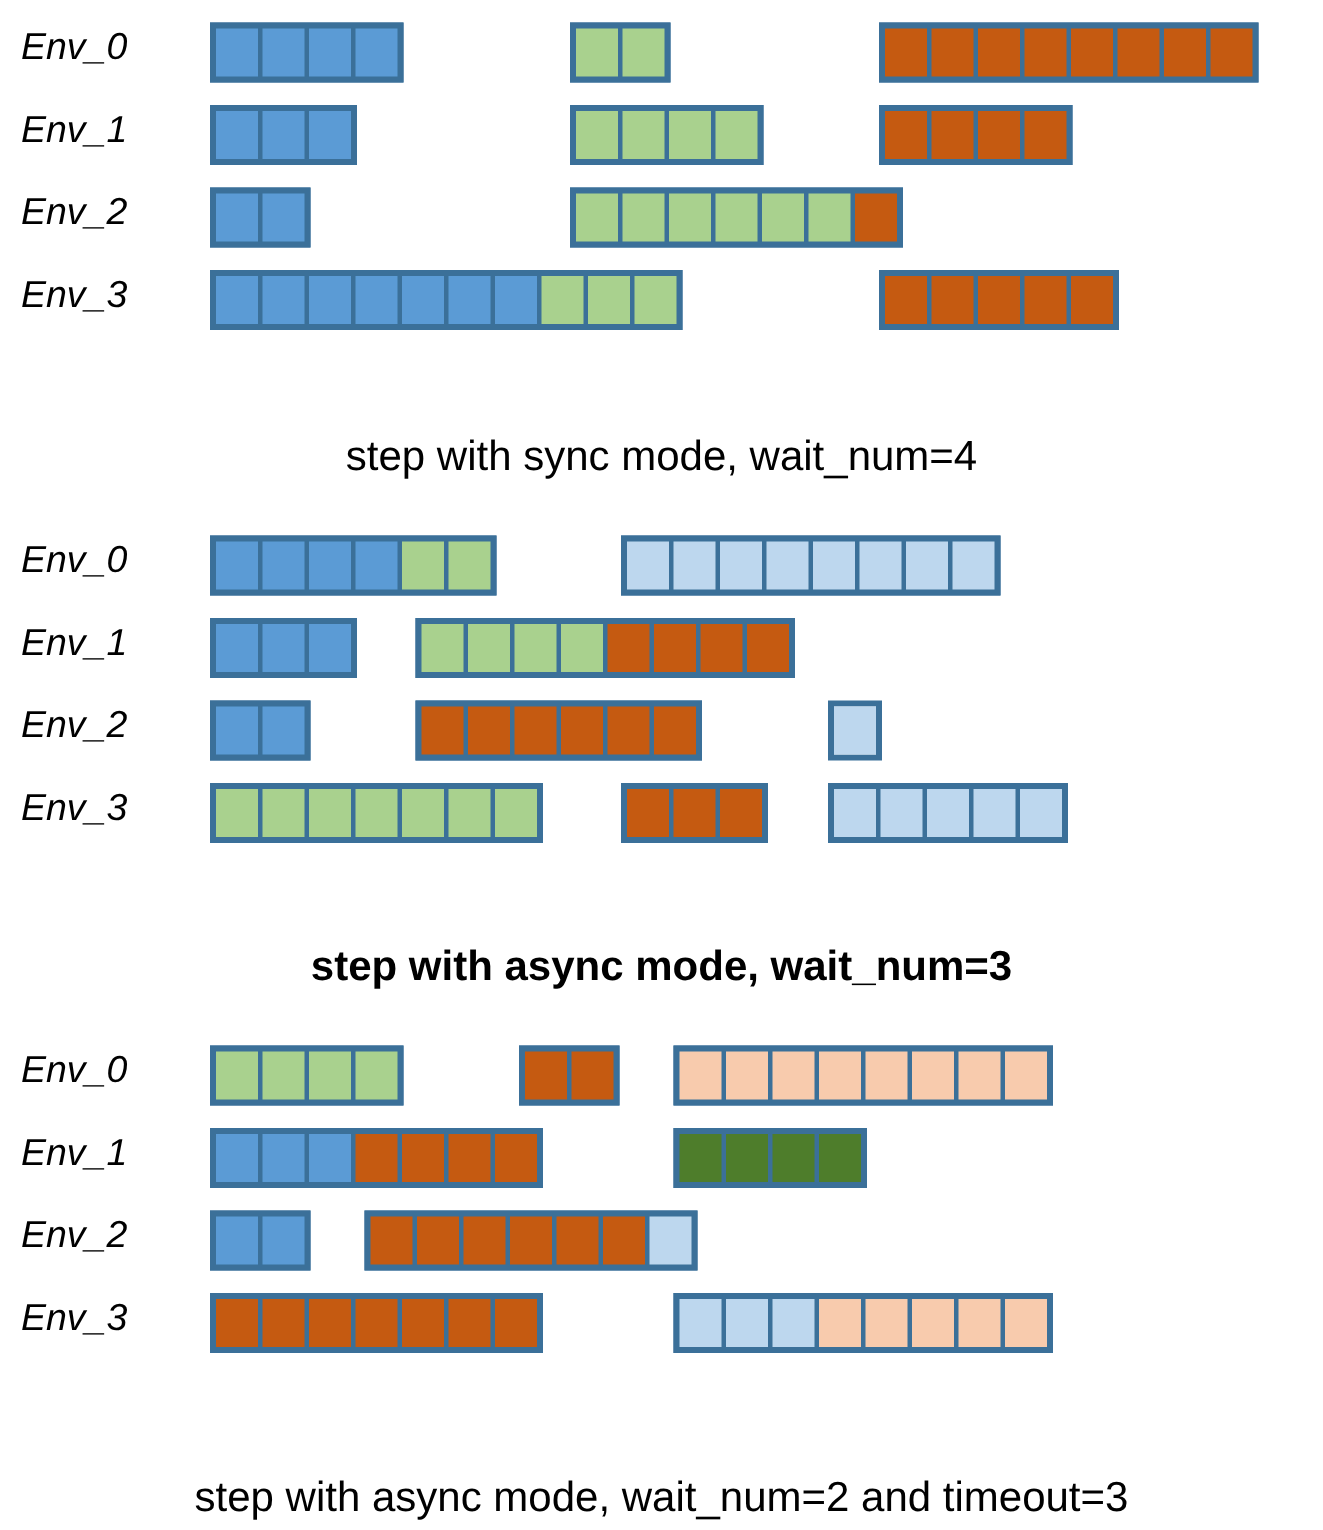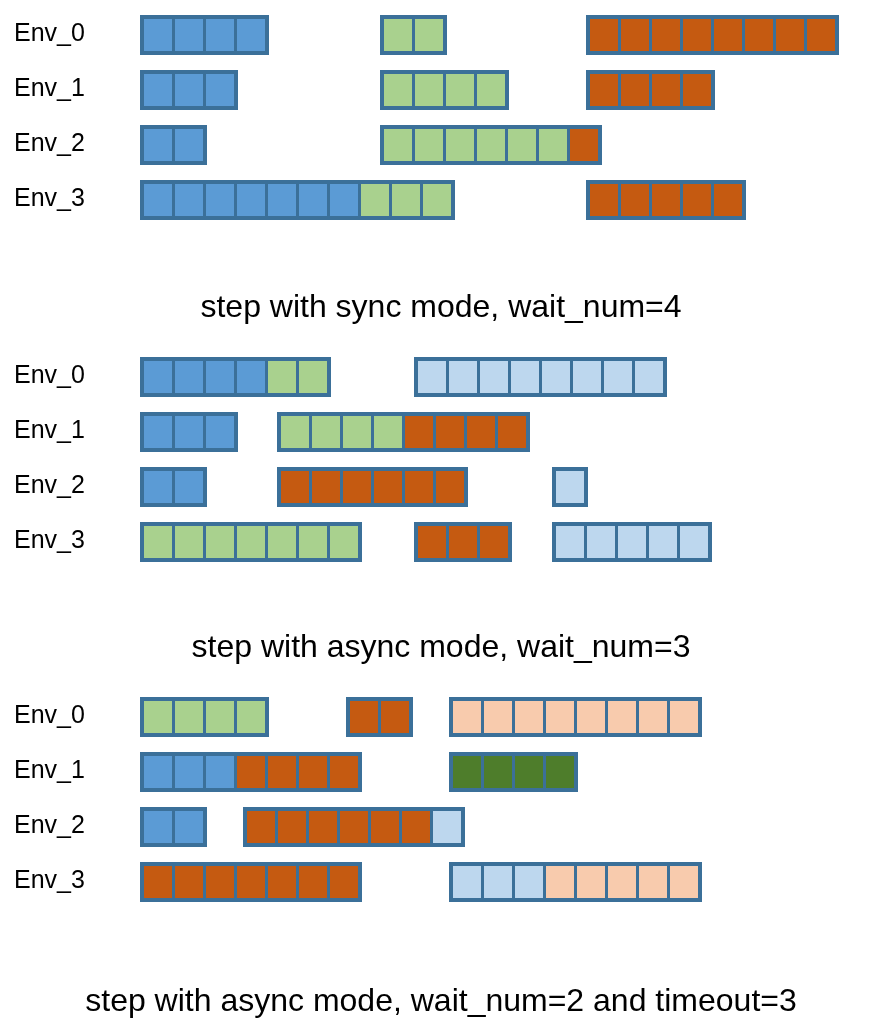--- a/index.html
+++ b/index.html
@@ -4,21 +4,21 @@
 <style>
   html,body{margin:0;padding:0;}
   body{
     width:882px;height:1020px;
     background:#ffffff;
     font-family:"Liberation Sans", sans-serif;
     position:relative;
     overflow:hidden;
   }
   .panel{position:absolute;left:0;width:882px;}
-  .row{position:relative;height:44px;margin:0;}
+  .row{position:relative;height:44px;margin:0;font-style:italic;}
   .row-label{
     position:absolute;
     left:14px;
     top:50%;
     transform:translateY(-50%);
     font-size:25px;
     color:#000000;
     letter-spacing:0px;
     white-space:nowrap;
   }
@@ -43,21 +43,21 @@
   .c-green{background:#a9d18e;}
   .c-orange{background:#c55a11;}
   .c-ltblue{background:#bdd7ee;}
   .c-peach{background:#f8cbad;}
   .c-dkgreen{background:#4e7d2b;}
   .caption{
     position:absolute;
     left:0;
     width:882px;
     text-align:center;
-    font-size:32px;
+    font-size:28px;
     color:#000000;
   }
 </style>
 </head>
 <body>
 
 <div id="figure-root">
     <div class="panel" style="top: 10px;">
       <div class="row" style="position: absolute; left: 0px; width: 882px; top: 0px;">
         <div class="row-label">Env_0</div>
@@ -234,21 +234,21 @@
           <div class="group" style="left: 551.6px;">
             <div class="cell c-ltblue"></div>
             <div class="cell c-ltblue"></div>
             <div class="cell c-ltblue"></div>
             <div class="cell c-ltblue"></div>
             <div class="cell c-ltblue"></div>
           </div>
         </div>
       </div>
     </div>
-    <div class="caption" style="top: 628px;">step with async mode, wait_num=3</div>
+    <div class="caption" style="top: 628px; font-weight: bold;">step with async mode, wait_num=3</div>
     <div class="panel" style="top: 692px;">
       <div class="row" style="position: absolute; left: 0px; width: 882px; top: 0px;">
         <div class="row-label">Env_0</div>
         <div class="track">
           <div class="group" style="left: 140px;">
             <div class="cell c-green"></div>
             <div class="cell c-green"></div>
             <div class="cell c-green"></div>
             <div class="cell c-green"></div>
           </div>

